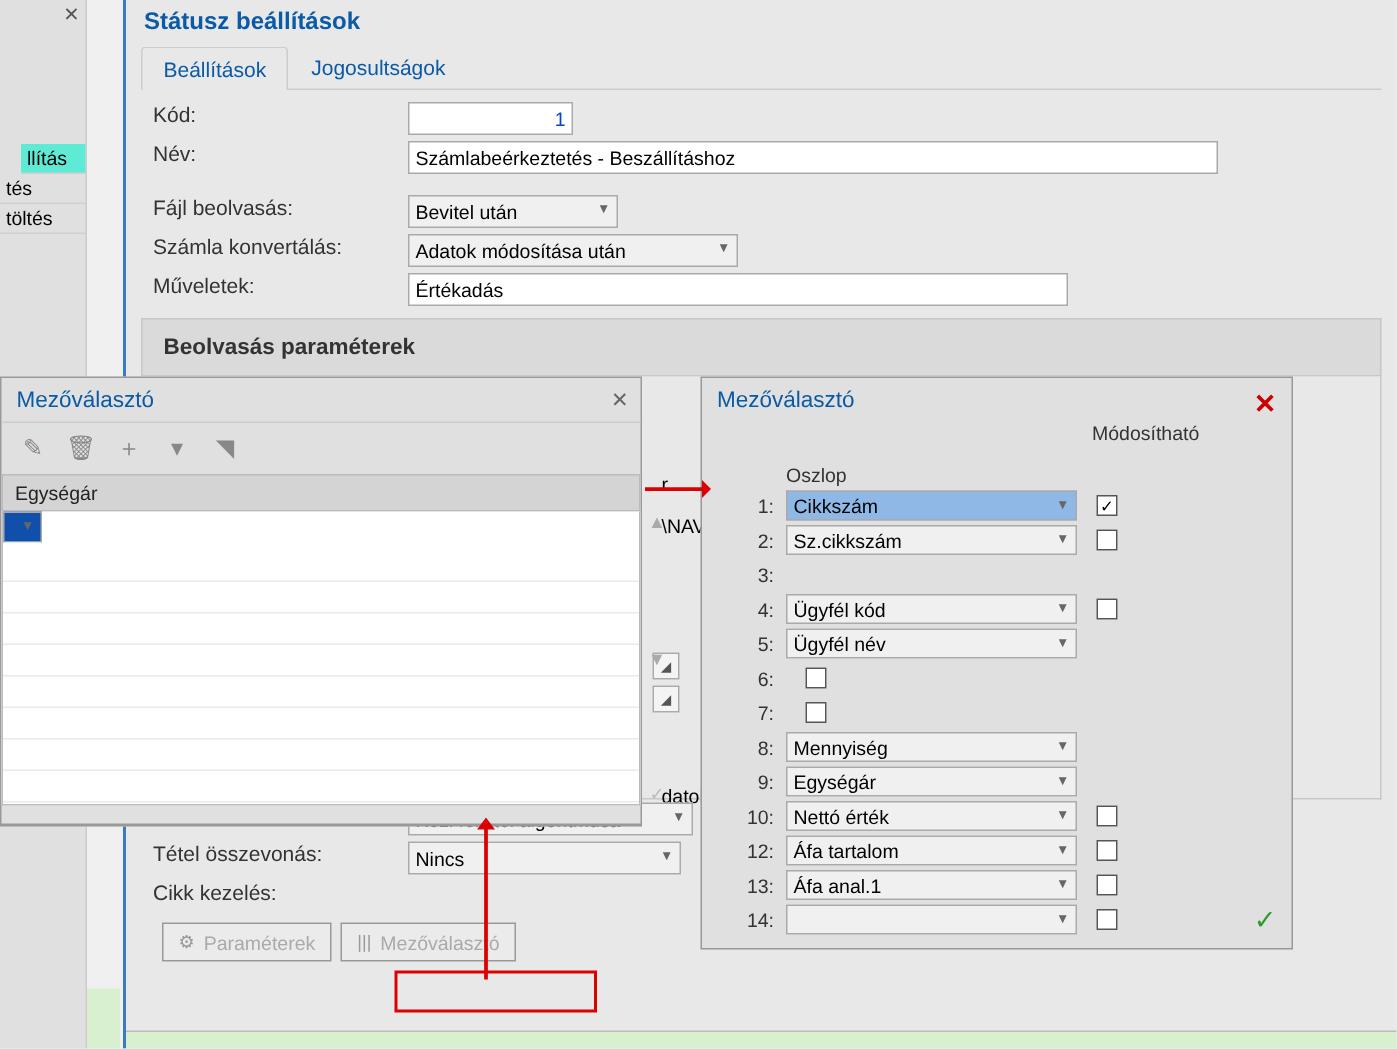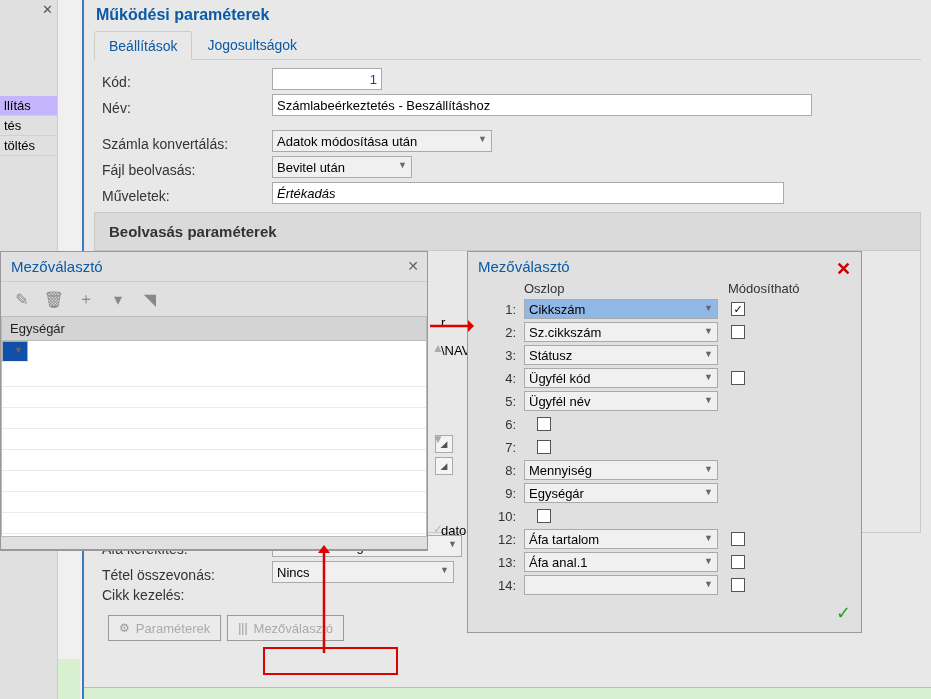--- a/index.html
+++ b/index.html
@@ -3,30 +3,30 @@
 <meta charset="utf-8">
 <style>
   * { box-sizing: border-box; font-family: "Segoe UI", Arial, sans-serif; }
   body { margin: 0; background: #f0f0f0; width: 931px; height: 699px; position: relative; overflow: hidden; }
 
   
   .leftbar { position: absolute; left: 0; top: 0; width: 58px; height: 699px; background: #e0e0e0; border-right: 1px solid #ccc; }
   .leftbar .close-x { position: absolute; right: 4px; top: 2px; font-size: 13px; color: #555; cursor: pointer; }
   .leftbar .items { position: absolute; top: 96px; left: 0; right: 0; font-size: 13px; }
   .leftbar .item { padding: 2px 4px; border-bottom: 1px solid #d0d0d0; white-space: nowrap; overflow: hidden; }
-  .leftbar .item.active { background: #c4b5fd; }
+  .leftbar .item.active { background: #5eead4; margin-left: 14px; }
 
   
   .main { position: absolute; left: 82px; top: 0; right: 0; height: 699px; background: #e8e8e8; border-left: 2px solid #3a7abf; }
   .main .title { color: #0a5aa5; font-size: 16px; font-weight: 600; padding: 6px 12px; }
   .tabs { display: flex; border-bottom: 1px solid #ccc; margin: 0 10px; }
   .tab { padding: 6px 14px; font-size: 14px; color: #0a5aa5; cursor: pointer; border: 1px solid transparent; border-bottom: none; }
   .tab.active { background: #e8e8e8; border-color: #ccc; border-top-left-radius: 3px; border-top-right-radius: 3px; position: relative; top: 1px; }
 
-  .formrow { display: flex; align-items: flex-end; padding: 2px 18px; font-size: 14px; }
+  .formrow { display: flex; align-items: flex-start; padding: 2px 18px; font-size: 14px; }
   .formrow label { width: 170px; color: #333; }
   .textin { flex: 0 0 auto; height: 22px; border: 1px solid #aaa; background: #fff; padding: 0 4px; font-size: 13px; }
   .textin.right { text-align: right; color: #0047c9; }
   .sel { height: 22px; border: 1px solid #aaa; background: #f0f0f0; position: relative; padding: 0 20px 0 4px; font-size: 13px; display: inline-flex; align-items: center; }
   .sel::after { content: "▼"; position: absolute; right: 4px; top: 3px; font-size: 9px; color: #666; }
   .longin { width: 540px; }
 
   .section-head { margin: 6px 10px 0 10px; padding: 10px 14px; background: #dadada; font-size: 15px; font-weight: 600; color: #333; border: 1px solid #c8c8c8; }
   .section-body { margin: 0 10px; background: #e8e8e8; border: 1px solid #c8c8c8; border-top: none; padding: 6px 6px 12px 6px; }
 
@@ -47,21 +47,21 @@
   .listbody .row.sel { background: #1050aa; }
   .scrollhints { position: absolute; right: -22px; top: 0; bottom: 0; width: 20px; display: flex; flex-direction: column; justify-content: space-between; align-items: center; color: #aaa; font-size: 12px; }
 
   
   .popup2 { position: absolute; left: 467px; top: 251px; width: 395px; height: 382px; background: #e0e0e0; border: 1px solid #999; }
   .popup2 .hdr { padding: 6px 10px; color: #0a5aa5; font-size: 15px; font-weight: 500; position: relative; }
   .popup2 .hdr .x { position: absolute; right: 10px; top: 6px; color: #c00; font-size: 18px; font-weight: bold; cursor: pointer; }
   .grid { padding: 0 16px; }
   .gridhead { display: flex; font-size: 13px; color: #333; margin-bottom: 2px; }
   .gridhead .c1 { width: 40px; }
-  .gridhead .c2 { width: 204px; }
+  .gridhead .c2 { width: 204px; margin-top: 28px; }
   .gridhead .c3 { width: 90px; }
   .gridrow { display: flex; align-items: center; height: 22px; margin-bottom: 1px; }
   .gridrow .num { width: 40px; text-align: right; padding-right: 8px; font-size: 13px; color: #333; }
   .gridrow .selbox { width: 194px; height: 20px; border: 1px solid #aaa; background: #f0f0f0; position: relative; padding: 0 20px 0 4px; font-size: 13px; display: flex; align-items: center; }
   .gridrow .selbox.hl { background: #8fb8e6; }
   .gridrow .selbox::after { content: "▼"; position: absolute; right: 4px; top: 3px; font-size: 9px; color: #666; }
   .gridrow .chkcell { width: 40px; display: flex; justify-content: center; }
   .chk { width: 14px; height: 14px; border: 1px solid #555; background: #fff; display: flex; align-items: center; justify-content: center; font-size: 11px; }
   .chk.on::after { content: "✓"; color: #000; }
   .popup2 .ok { position: absolute; right: 10px; bottom: 8px; color: #2a9d2a; font-size: 18px; cursor: pointer; }
@@ -82,51 +82,51 @@
   <span class="close-x">✕</span>
   <div class="items">
     <div class="item active">llítás</div>
     <div class="item">tés</div>
     <div class="item">töltés</div>
   </div>
 </div>
 
 <div class="main">
   <div class="main-bottom-edge"></div>
-  <div class="title">Működési paraméterek</div>
+  <div class="title">Státusz beállítások</div>
 
   <div class="tabs">
     <div class="tab active">Beállítások</div>
     <div class="tab">Jogosultságok</div>
   </div>
 
   <div style="height:6px"></div>
 
   <div class="formrow">
     <label>Kód:</label>
     <input class="textin right" style="width: 110px;" value="1">
   </div>
   <div class="formrow">
     <label>Név:</label>
     <input class="textin longin" value="Számlabeérkeztetés - Beszállításhoz" style="">
   </div>
 
   <div style="height:10px"></div>
 
   <div class="formrow">
+    <label>Fájl beolvasás:</label>
+    <div class="sel" style="width:140px">Bevitel után</div>
+  </div>
+  <div class="formrow">
     <label>Számla konvertálás:</label>
     <div class="sel" style="width:220px">Adatok módosítása után</div>
   </div>
   <div class="formrow">
-    <label>Fájl beolvasás:</label>
-    <div class="sel" style="width:140px">Bevitel után</div>
-  </div>
-  <div class="formrow">
     <label>Műveletek:</label>
-    <input class="textin" style="width: 512px; font-style: italic;" value="Értékadás">
+    <input class="textin" style="width: 440px;" value="Értékadás">
   </div>
 
   <div class="section-head">Beolvasás paraméterek</div>
   <div class="section-body" style="height:282px; position:relative;">
     <span style="position:absolute; left:346px; top:64px; font-size:13px;">r</span>
     <span style="position:absolute; left:346px; top:92px; font-size:13px;">\NAV</span>
     <span style="position:absolute; left:346px; top:272px; font-size:13px;">datok</span>
     <div style="position:absolute; left:340px; top:184px; width:18px; height:18px; border:1px solid #aaa; background:#f4f4f4; display:flex; align-items:center; justify-content:center; font-size:9px; color:#555;">◢</div>
     <div style="position:absolute; left:340px; top:206px; width:18px; height:18px; border:1px solid #aaa; background:#f4f4f4; display:flex; align-items:center; justify-content:center; font-size:9px; color:#555;">◢</div>
   </div>
@@ -207,21 +207,20 @@
         </div>
         <div class="gridrow">
           <div class="num">2:</div>
           <div class="selbox">Sz.cikkszám</div>
           <div class="chkcell">
             <div class="chk"></div>
           </div>
         </div>
         <div class="gridrow">
           <div class="num">3:</div>
-          <div class="selbox">Státusz</div>
           <div class="chkcell"></div>
         </div>
         <div class="gridrow">
           <div class="num">4:</div>
           <div class="selbox">Ügyfél kód</div>
           <div class="chkcell">
             <div class="chk"></div>
           </div>
         </div>
         <div class="gridrow">
@@ -246,20 +245,21 @@
           <div class="selbox">Mennyiség</div>
           <div class="chkcell"></div>
         </div>
         <div class="gridrow">
           <div class="num">9:</div>
           <div class="selbox">Egységár</div>
           <div class="chkcell"></div>
         </div>
         <div class="gridrow">
           <div class="num">10:</div>
+          <div class="selbox">Nettó érték</div>
           <div class="chkcell">
             <div class="chk"></div>
           </div>
         </div>
         <div class="gridrow">
           <div class="num">12:</div>
           <div class="selbox">Áfa tartalom</div>
           <div class="chkcell">
             <div class="chk"></div>
           </div>

